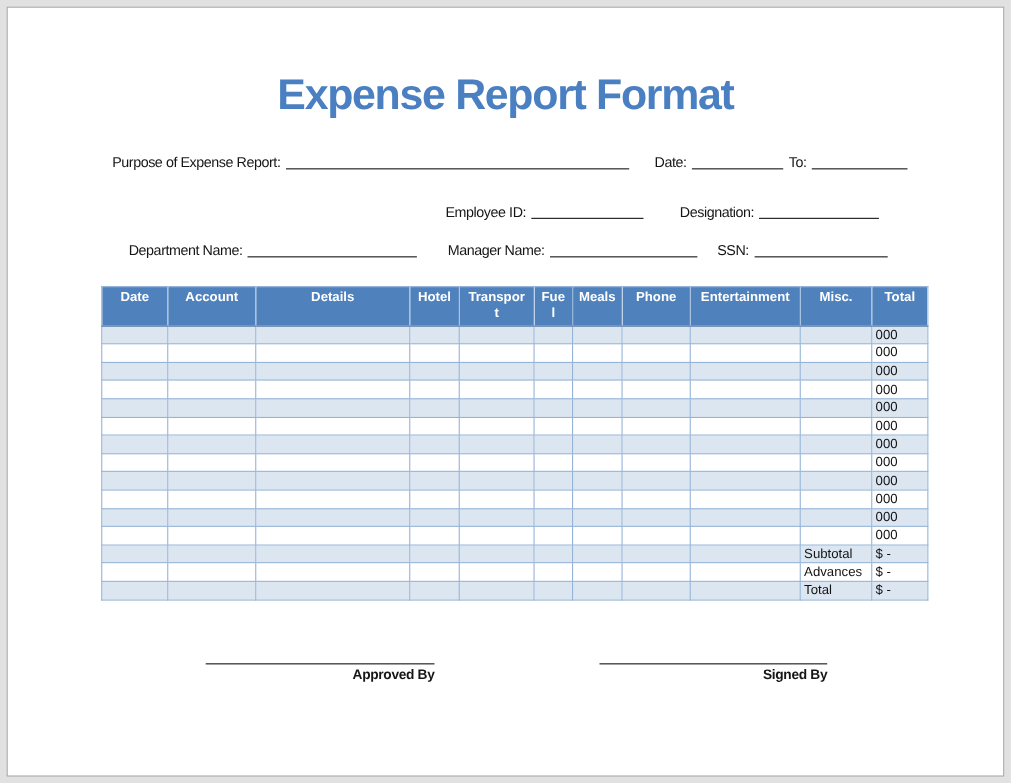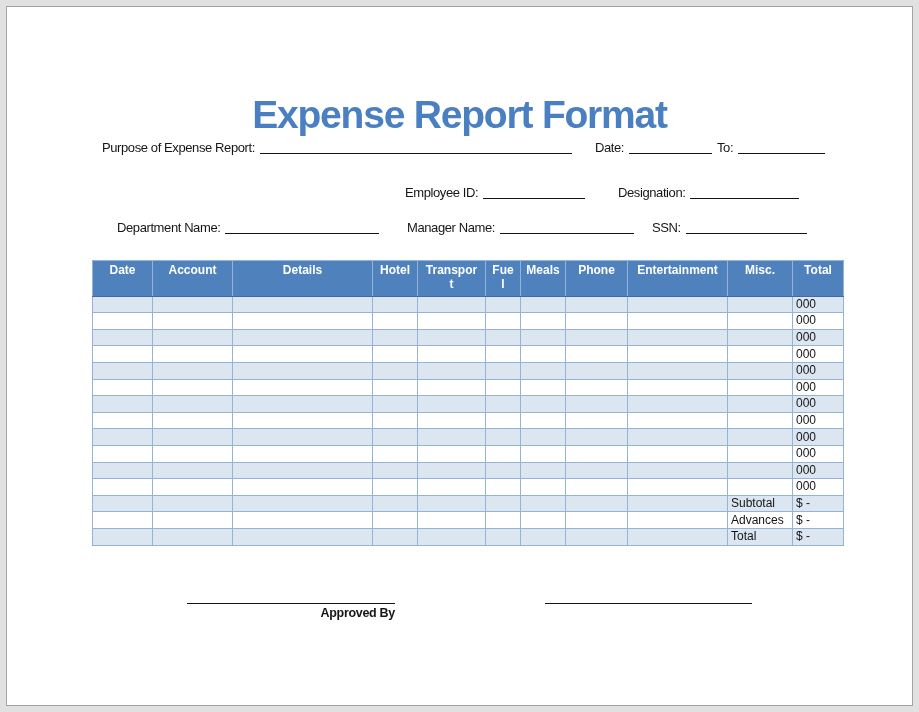--- a/index.html
+++ b/index.html
@@ -25,21 +25,20 @@
     border:1px solid #a3a3a3;
   }
   .doc-title{
     position:absolute;
     top:58px;left:0;right:0;
     text-align:center;
     font-size:39px;
     font-weight:700;
     letter-spacing:-1.2px;
     color:var(--title-color);
-    margin-top:28px;
   }
   .field-group{
     position:absolute;
     display:flex;
     align-items:flex-end;
     height:17px;
   }
   .flabel{
     font-size:13px;
     letter-spacing:-0.4px;
@@ -365,15 +364,16 @@
         </tr>
       </tbody>
     </table>
 
   <div class="sig-group" style="left:180px;width:208px">
     <div class="sig-line"></div>
     <div class="sig-label">Approved By</div>
   </div>
   <div class="sig-group" style="left:538px;width:207px">
     <div class="sig-line"></div>
+    <div class="sig-label">Signed By</div>
   </div>
 
 </div>
 
 </body></html>

